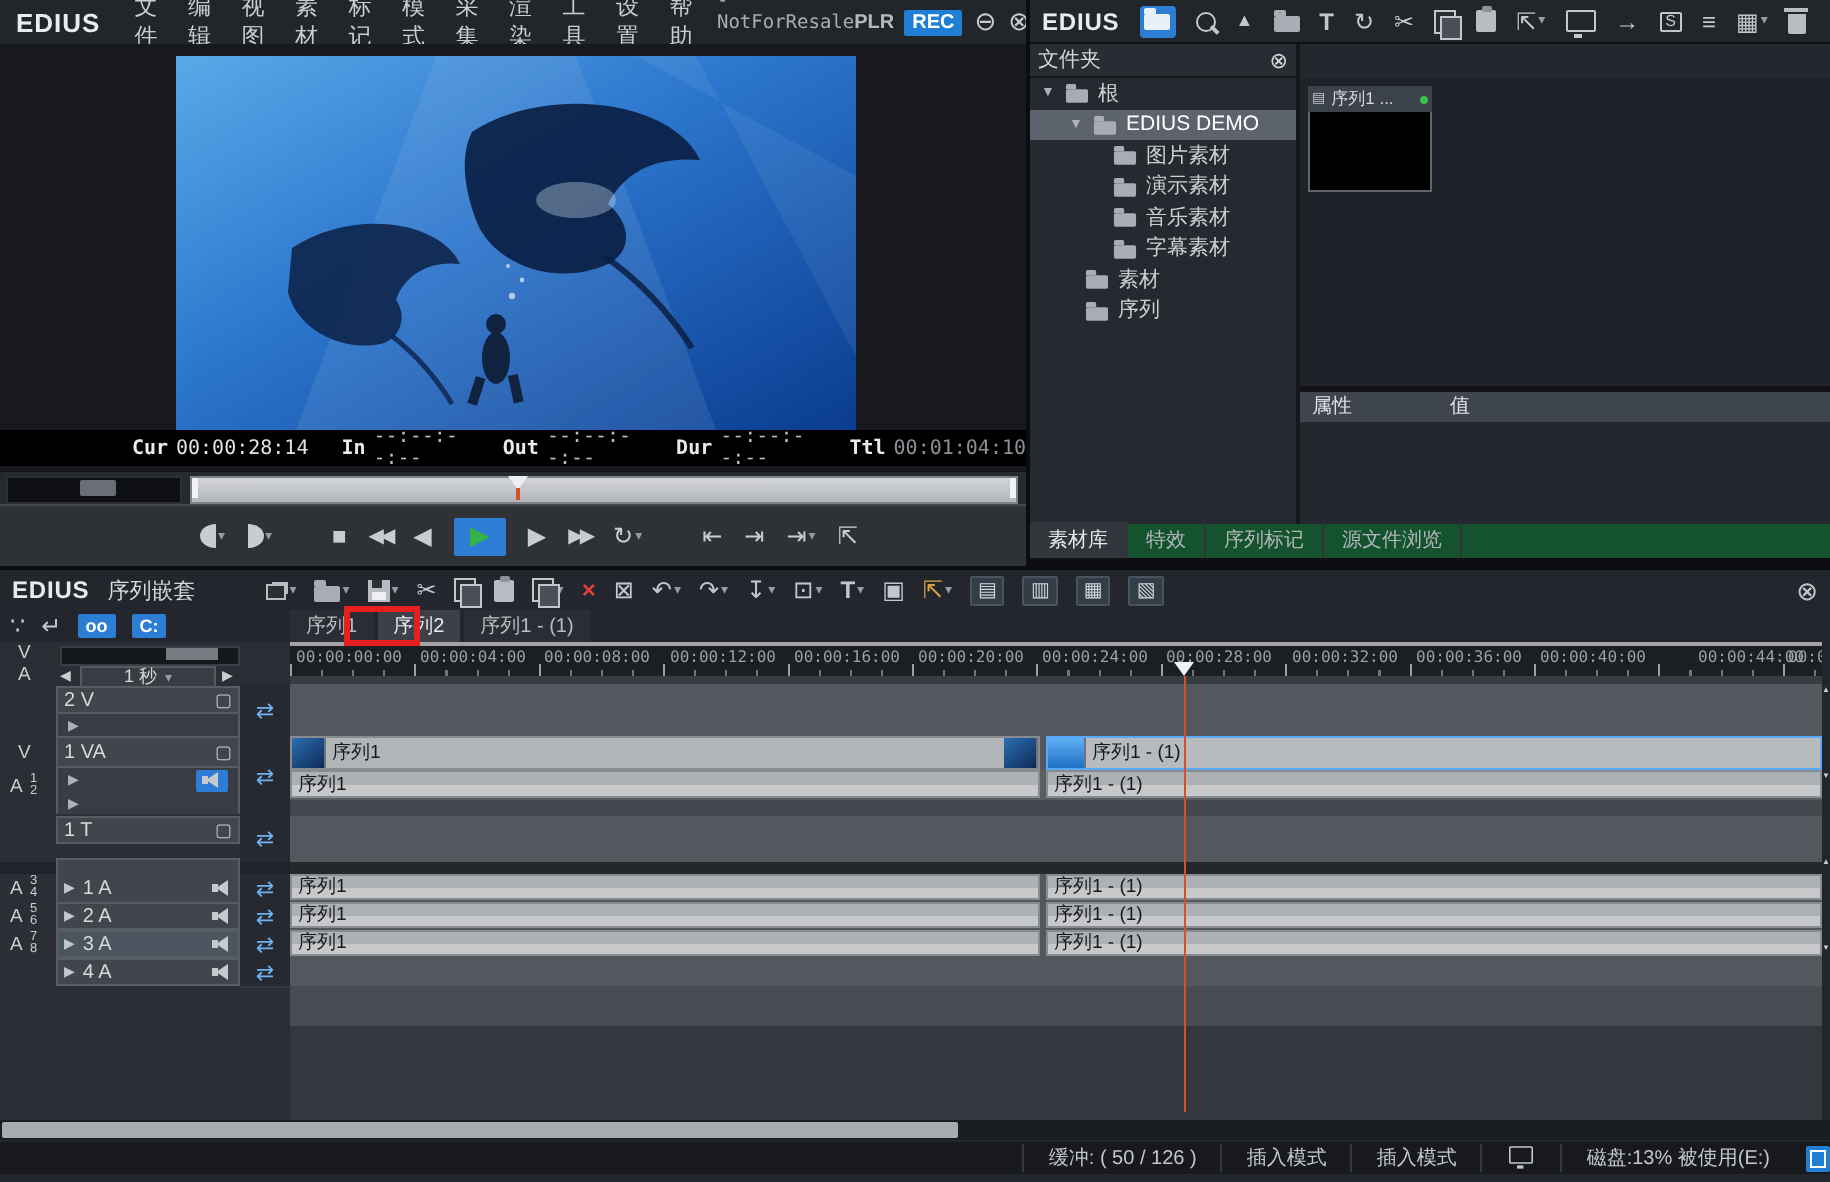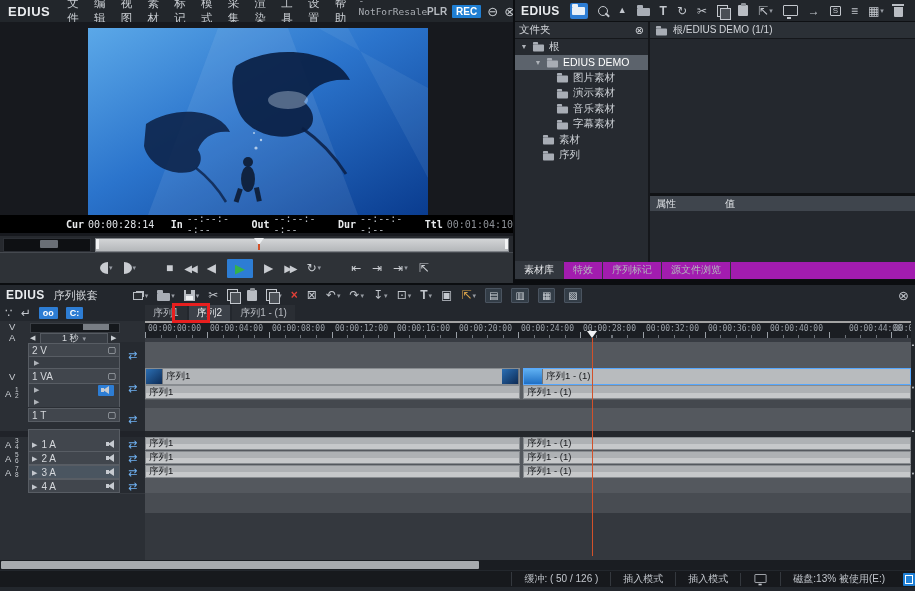--- a/index.html
+++ b/index.html
@@ -50,24 +50,24 @@
   .trow.sel{background:#5c636c;color:#fff;}
   .tarrow{font-size:7px;color:#aeb2b8;width:8px;text-align:center;}
   .vdiv{left:133px;top:0;width:2px;height:240px;background:#15171b;}
   .pathhead{left:135px;top:0;width:265px;height:17px;background:#2b3036;border-bottom:1px solid #15171b;display:flex;align-items:center;gap:5px;padding:0 5px;box-sizing:border-box;font-size:10px;color:#d2d5da;}
   .clipview{left:135px;top:17px;width:265px;height:154px;background:#1f2329;}
   .card{left:4px;top:4px;width:62px;height:54px;}
   .cardhead{height:13px;background:#3c424a;display:flex;align-items:center;gap:3px;padding:0 2px;font-size:8.5px;color:#d5d8dc;white-space:nowrap;overflow:hidden;}
   .gdot{width:4px;height:4px;background:#39c24d;border-radius:50%;margin-left:auto;flex:none;}
   .cardthumb{height:40px;background:#000;border:1px solid #60666e;border-top:none;box-sizing:border-box;}
   .propsplit{left:135px;top:171px;width:265px;height:3px;background:#101215;}
-  .propshead{left:135px;top:174px;width:265px;height:15px;background:#3f454d;display:flex;font-size:10px;color:#dfe2e6;align-items:center;}
+  .propshead{left:135px;top:174px;width:265px;height:15px;background:#3f454d;display:flex;font-size:10px;color:#dfe2e6;align-items:flex-start;}
   .proprow{left:135px;top:189px;width:265px;height:15px;background:#2c3137;display:flex;font-size:10px;color:#c6cad0;align-items:center;border-bottom:1px solid #22262b;}
   .pc1{width:75px;padding-left:6px;box-sizing:border-box;}
-  .bintabs{left:515px;top:262px;width:400px;height:17px;background:#a21caf;display:flex;align-items:flex-end;font-size:10px;border-bottom:1px solid #0e1013;}
+  .bintabs{left:515px;top:262px;width:400px;height:17px;background:#14532d;display:flex;align-items:flex-end;font-size:10px;border-bottom:1px solid #0e1013;}
   .btab{padding:2px 9px;color:#b2b6bc;border-right:1px solid #31353b;}
   .btab.act{background:#32373e;color:#e6e8eb;}
   
   .hdiv{left:0;top:283px;width:915px;height:2px;background:#0b0d10;}
   .pvdiv{left:513px;top:0;width:2px;height:283px;background:#0b0d10;}
   
   .tl{left:0;top:285px;width:915px;height:306px;background:#23272d;}
   .tlbar1{left:0;top:0;width:915px;height:20px;display:flex;align-items:center;gap:9px;padding:0 6px;box-sizing:border-box;}
   .tltitle{font-size:11px;color:#d5d8dc;margin-right:14px;}
   .panelbtn{padding:1px 3px;border:1px solid #4a5460;background:#333d47;border-radius:1px;font-size:10px;color:#cdd2d8;}
@@ -332,23 +332,29 @@
     <div class="trow" style="padding-left:27px">
         <span class="fo small"></span>
         <span>素材</span>
       </div>
     <div class="trow" style="padding-left:27px">
         <span class="fo small"></span>
         <span>序列</span>
       </div>
   </div>
   <div class="a vdiv"></div>
-  <div class="a pathhead">
-    <span class="fo small"></span>
-      <span>根/EDIUS DEMO (1/1)</span>
+  <div class="a clipview">
+    <div class="a card">
+      <div class="cardhead">
+        <span class="ic" style="font-size:7px;">▤</span>
+        <span>序列1 ...</span>
+        <span class="gdot"></span>
+      </div>
+      <div class="cardthumb"></div>
+    </div>
   </div>
   <div class="a propsplit"></div>
   <div class="a propshead">
     <span class="pc1">属性</span>
     <span>值</span>
   </div>
 </div>
 
 <div class="a bintabs">
   <span class="btab act">素材库</span>

